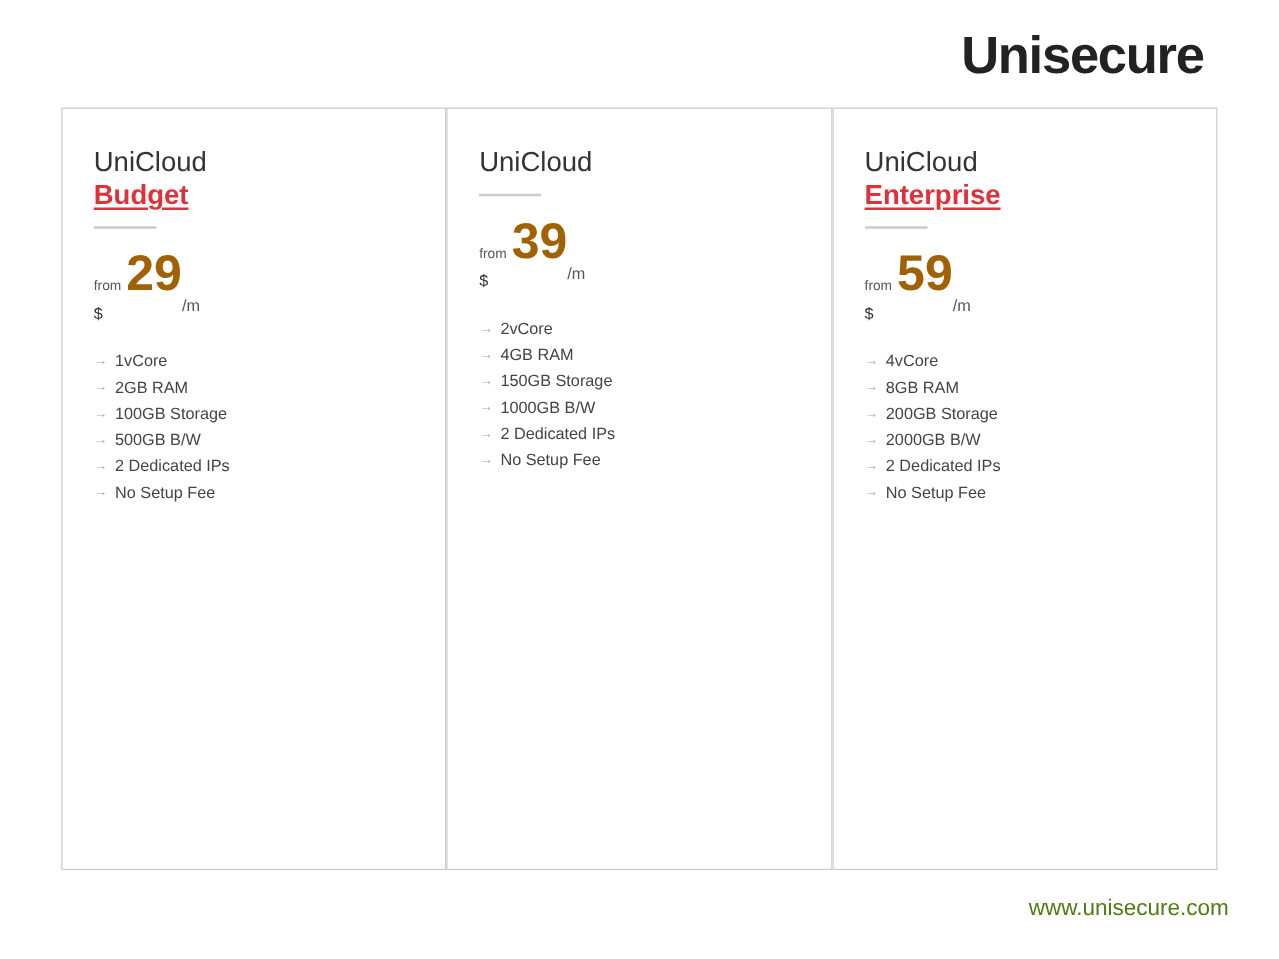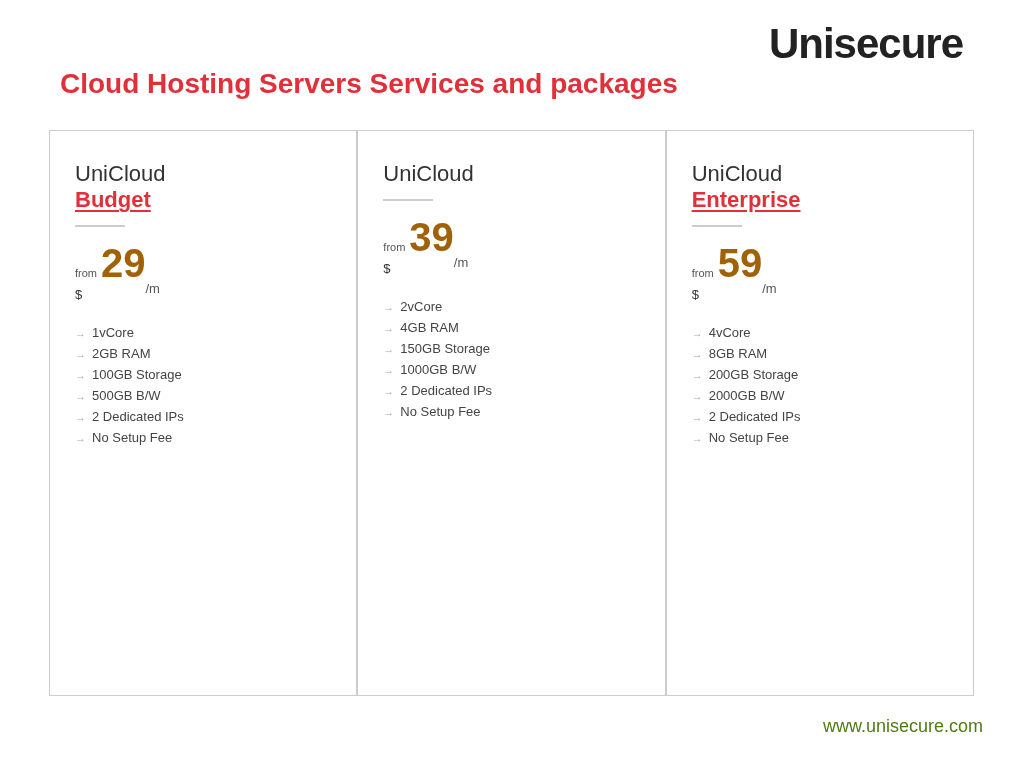--- a/index.html
+++ b/index.html
@@ -19,21 +19,21 @@
       background: #ffffff;
       padding: 20px 40px;
       display: flex;
       flex-direction: column;
     }
 
     .brand-header {
       display: flex;
       justify-content: flex-end;
       padding-right: 20px;
-      margin-bottom: 0;
+      margin-bottom: 18px;
     }
 
     .brand-name {
       font-size: 42px;
       font-weight: 900;
       color: #222222;
       letter-spacing: -1px;
     }
 
     .page-title {
@@ -160,21 +160,20 @@
   </style>
 </head>
 <body>
 
 <div class="page-wrapper">
 
   <div class="brand-header">
     <span class="brand-name">Unisecure</span>
   </div>
 
-  <h1 class="page-title">Cloud Hosting Servers Services and packages</h1>
 
   <div class="packages-container">
 
     <div class="package-card">
       <div class="package-title">UniCloud</div>
       <div class="package-subtitle">Budget</div>
       <hr class="price-divider">
       <div class="price-block">
         <div class="from-label-block">
           <span class="price-from">from</span>

